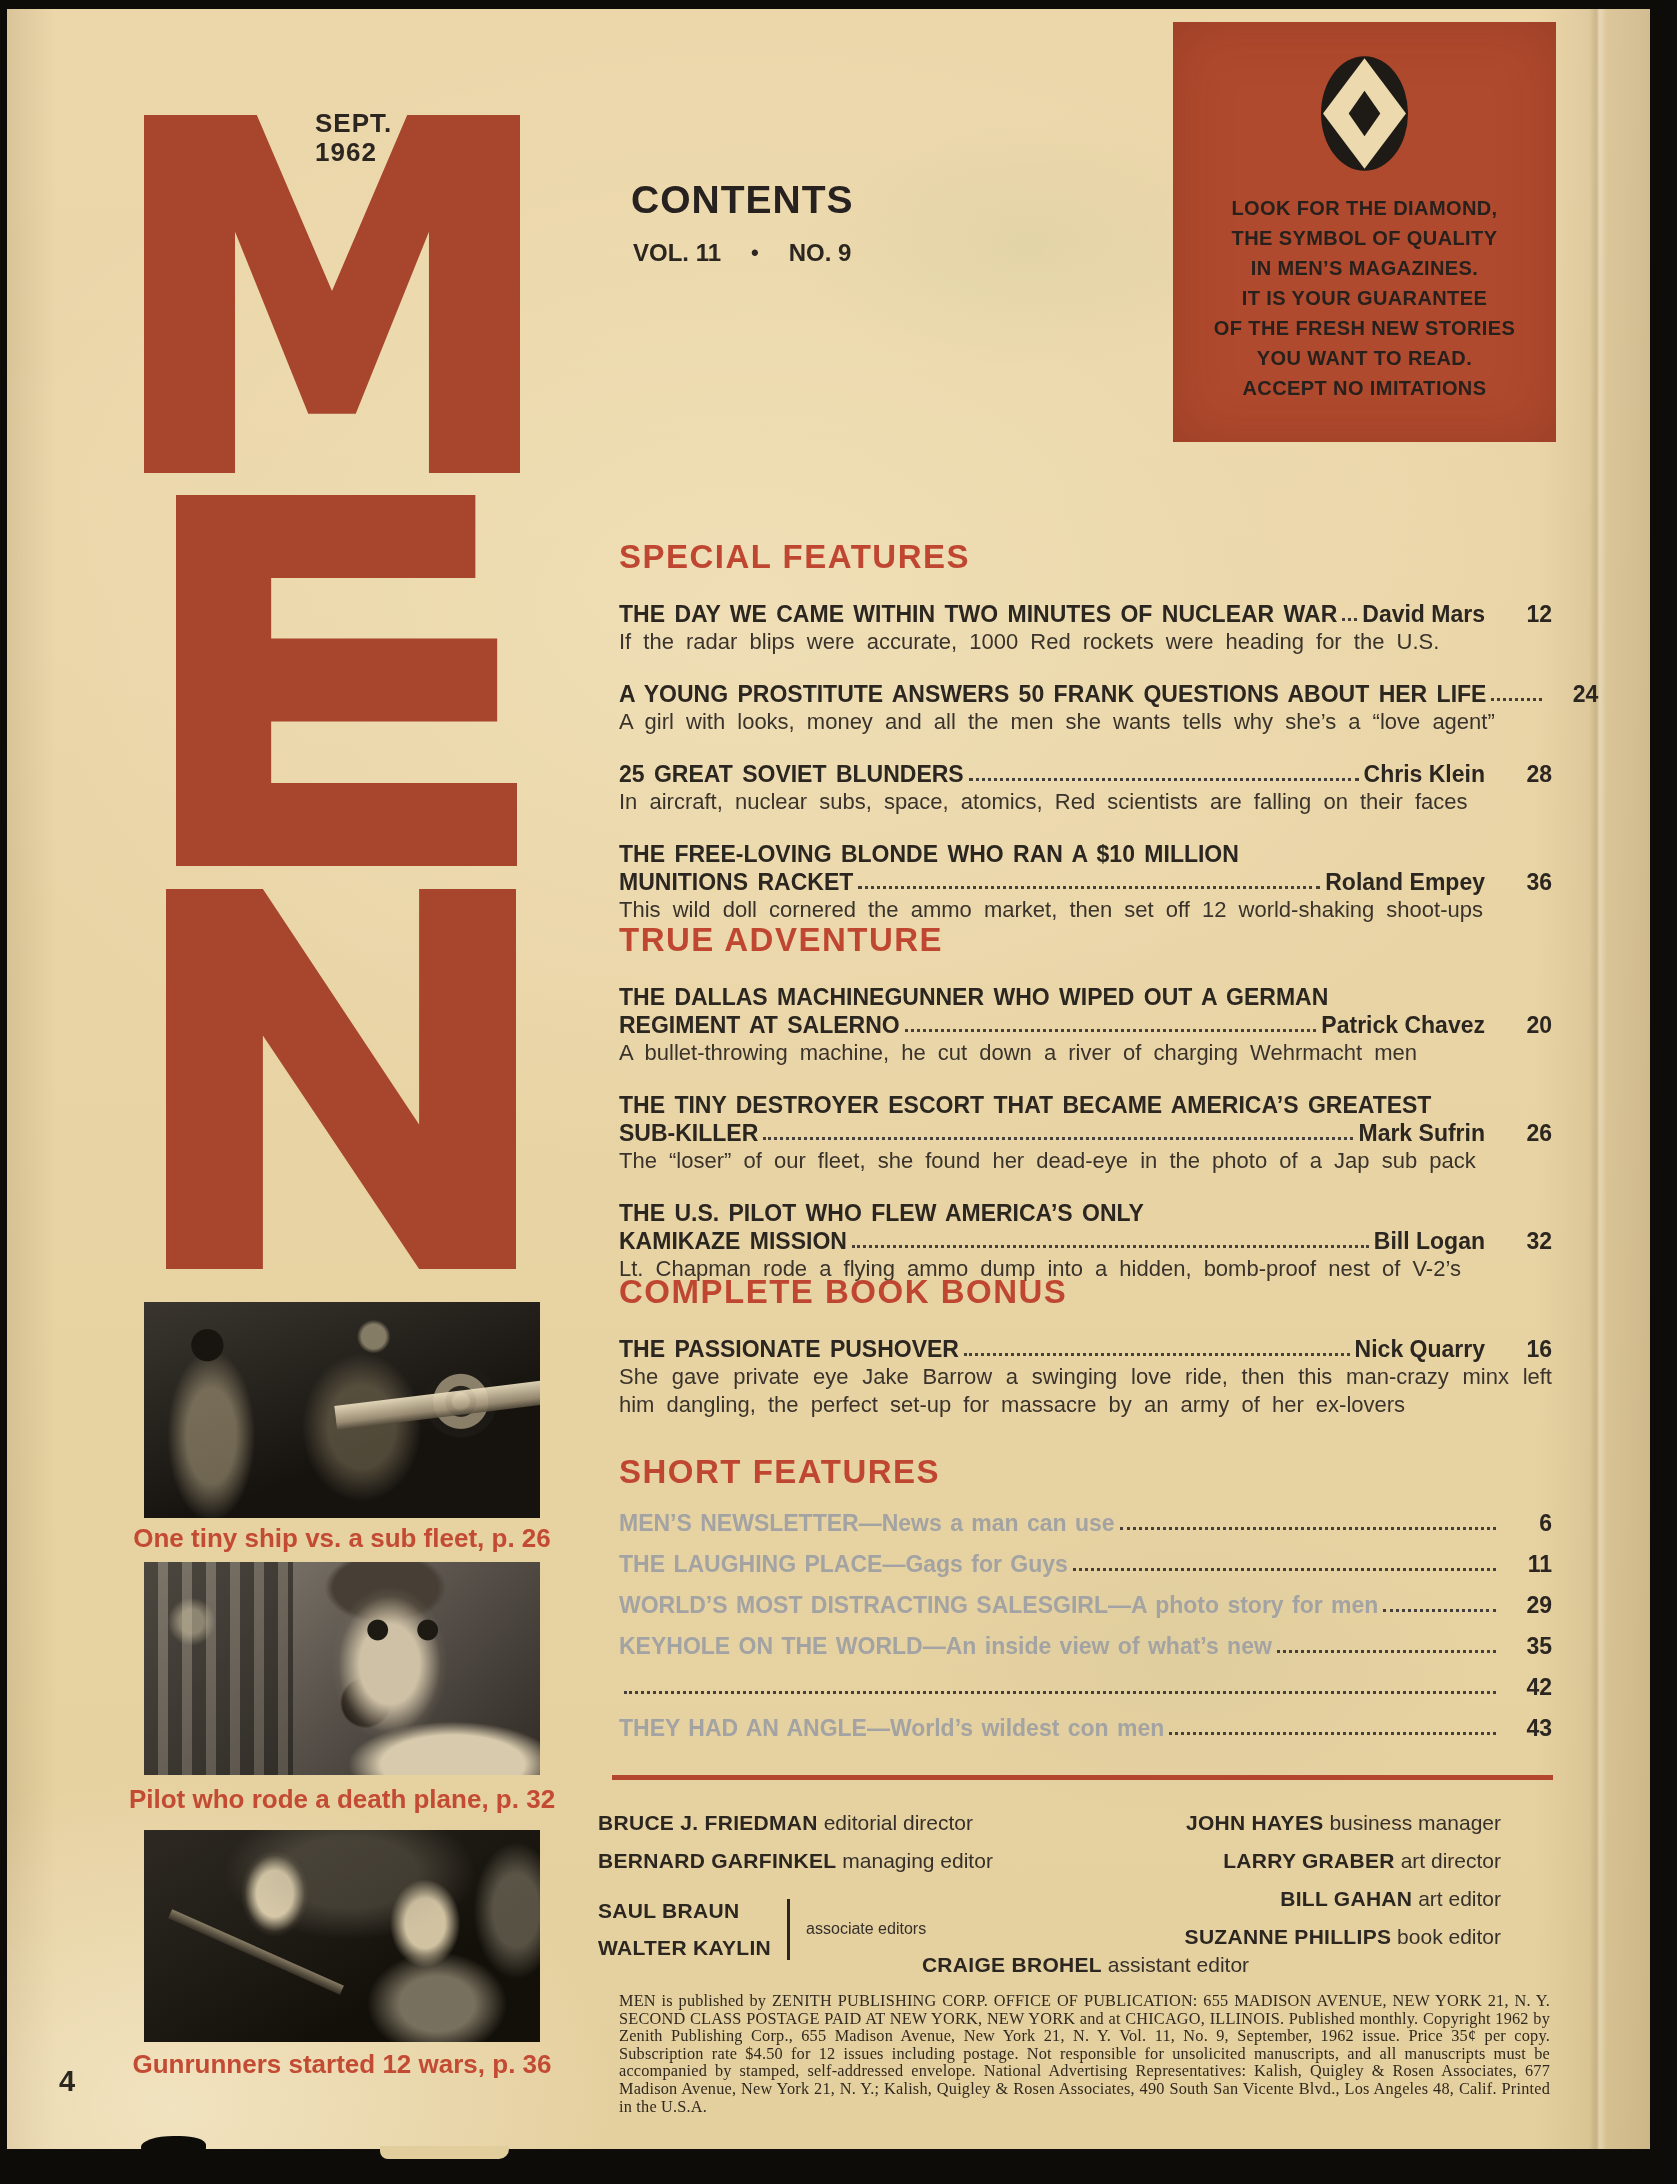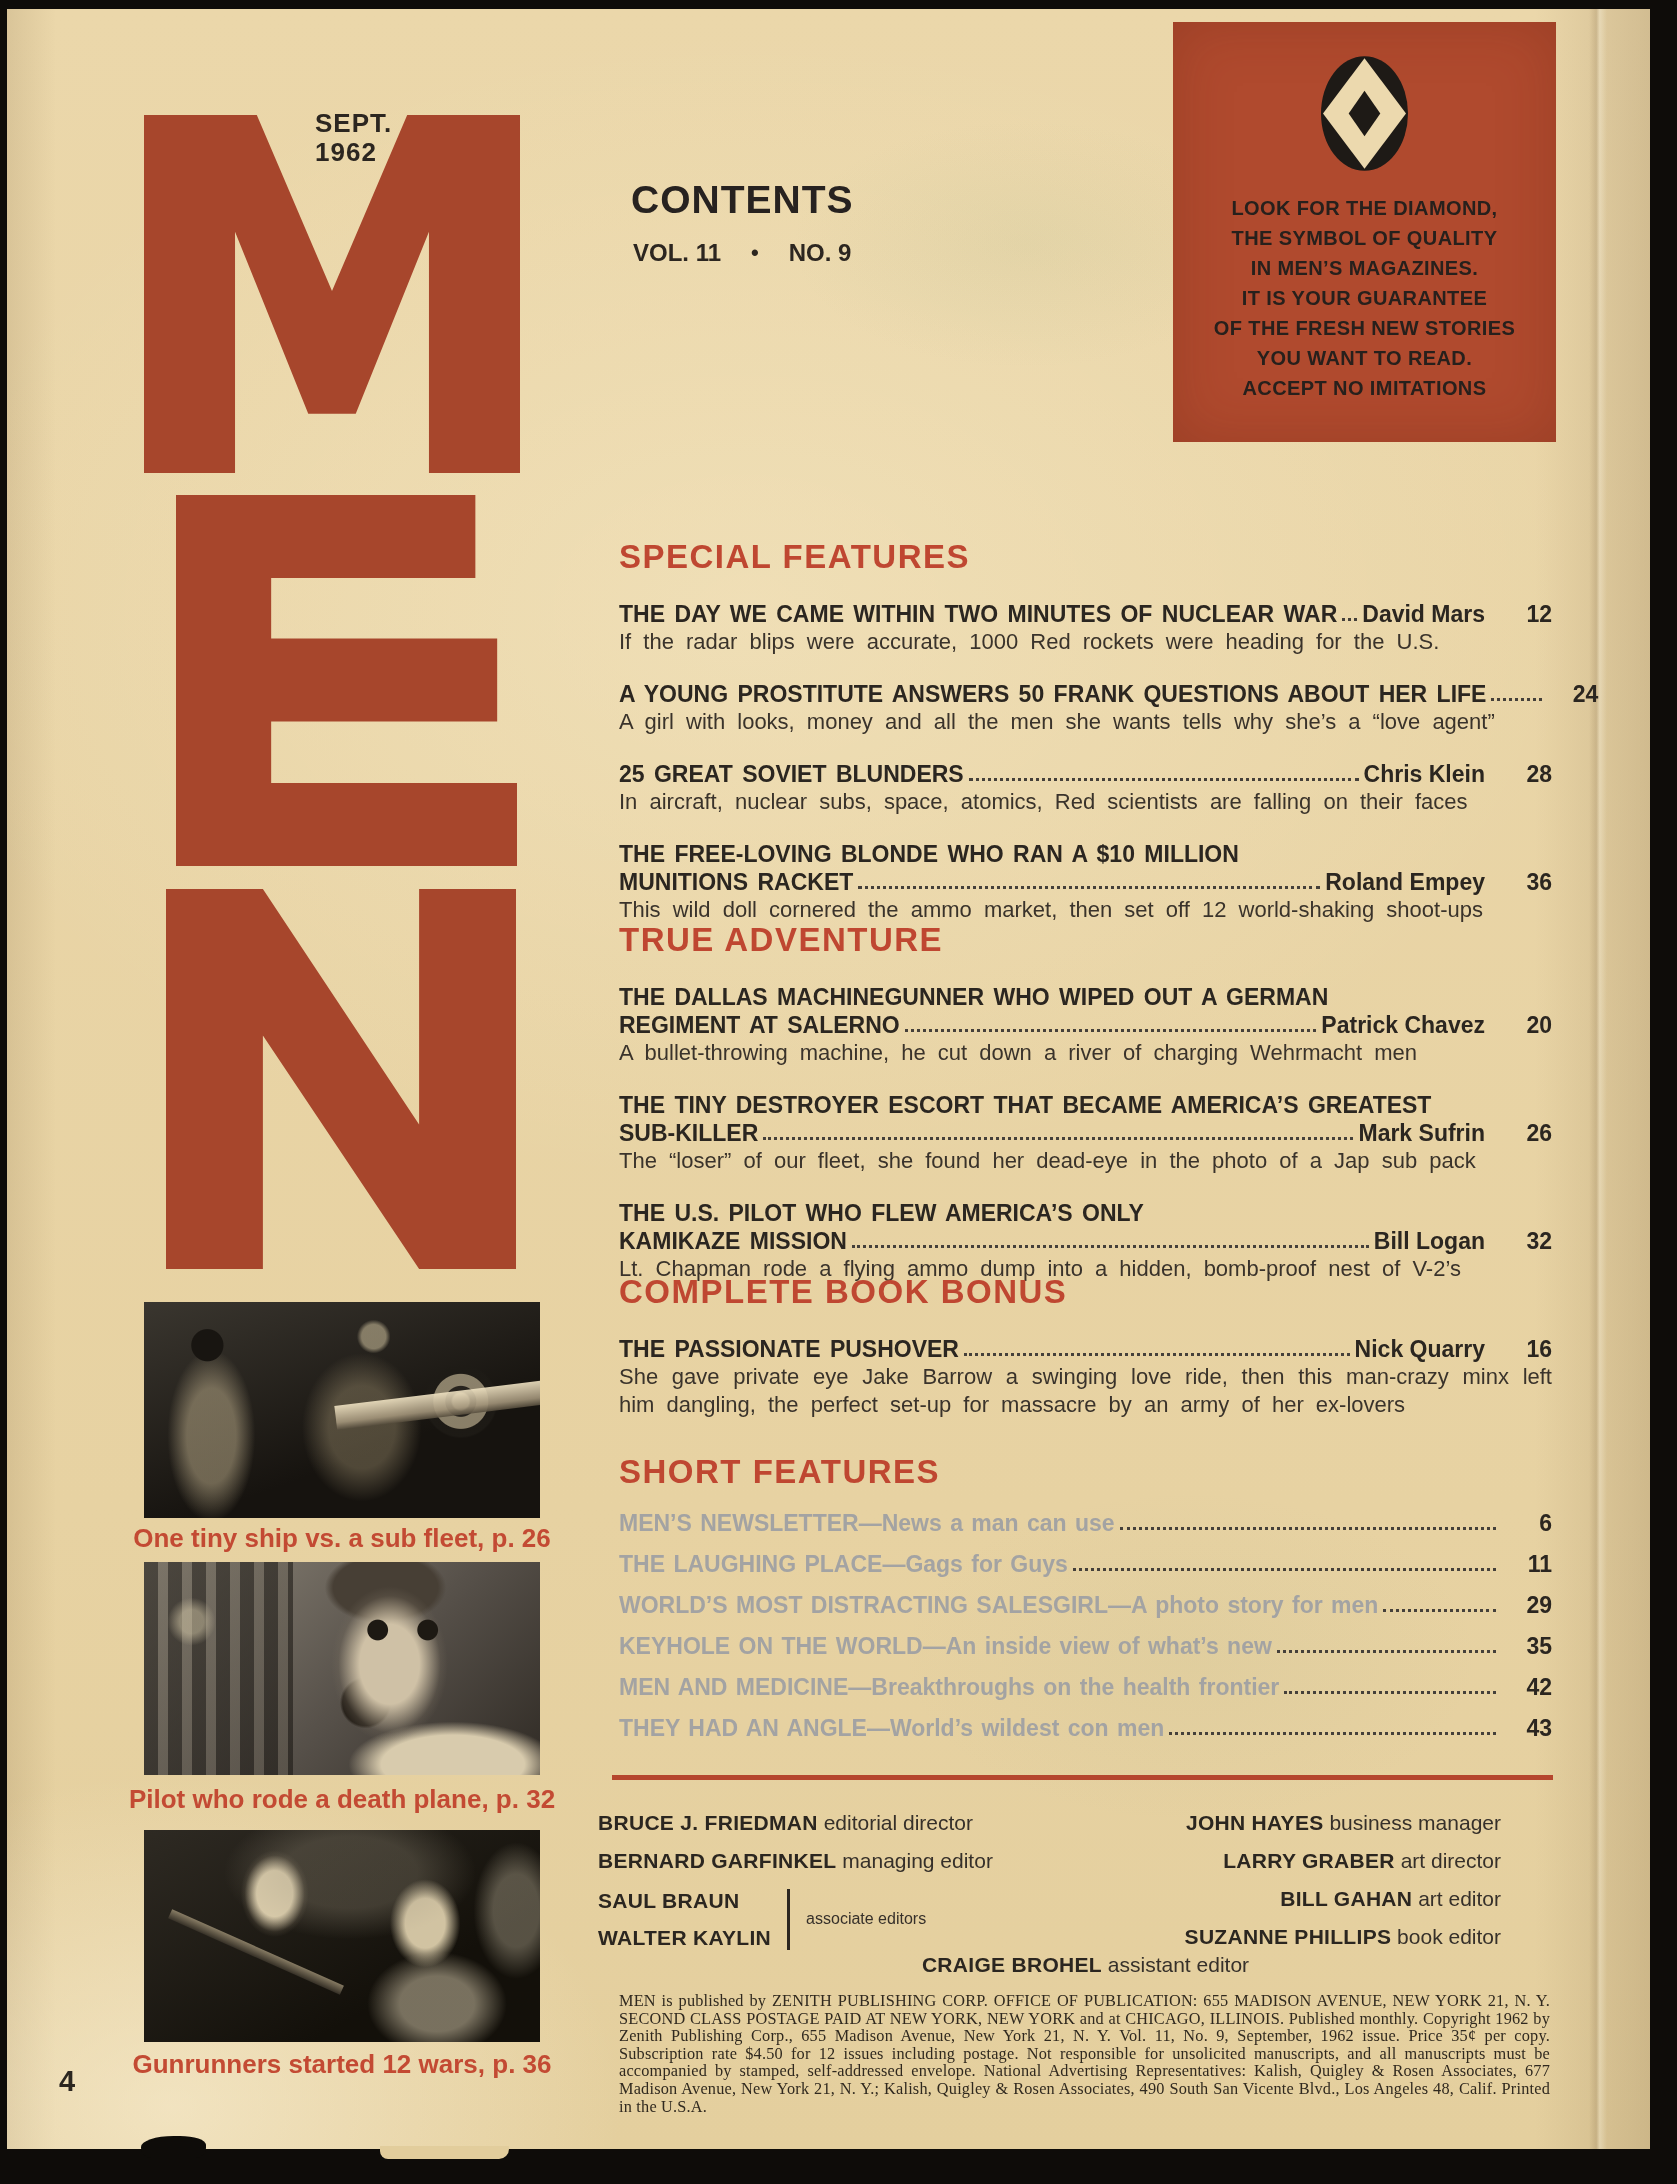--- a/index.html
+++ b/index.html
@@ -74,21 +74,21 @@
   .sf-label{font-size:23px;font-weight:bold;word-spacing:2px;color:#a3a3a3;white-space:nowrap;}
 
   .red-rule{position:absolute;left:612px;top:1775px;width:941px;height:5px;background:var(--accent_red,#b5462e);}
 
   
   .staff{position:absolute;left:598px;top:1804px;width:903px;}
   .staff-grid{display:flex;justify-content:space-between;}
   .s-row{line-height:38px;font-size:21px;}
   .s-name{font-weight:bold;letter-spacing:0.3px;color:#2b2620;}
   .s-role{color:#36302a;}
-  .assoc{display:flex;align-items:center;margin-top:2px;}
+  .assoc{display:flex;align-items:center;margin-top:12px;}
   .assoc-names .s-row{line-height:37px;}
   .assoc-bar{width:3px;height:61px;background:#2c2620;margin:0 16px;}
   .staff-right{text-align:right;}
   .assistant{position:absolute;left:619px;top:1946px;width:933px;text-align:center;font-size:21px;line-height:38px;}
 
   .fine-print{
     position:absolute;left:619px;top:1992px;width:931px;
     font-family:"Liberation Serif", serif;font-size:16.3px;line-height:17.6px;
     text-align:justify;color:#30291f;letter-spacing:0.2px;
   }
@@ -311,21 +311,20 @@
     <span class="sf-label">WORLD’S MOST DISTRACTING SALESGIRL—A photo story for men</span>
     <span class="dots"></span>
     <span class="t-page">29</span>
   </div>
   <div class="sf-row">
     <span class="sf-label">KEYHOLE ON THE WORLD—An inside view of what’s new</span>
     <span class="dots"></span>
     <span class="t-page">35</span>
   </div>
   <div class="sf-row">
-    <span class="sf-label">MEN AND MEDICINE—Breakthroughs on the health frontier</span>
     <span class="dots"></span>
     <span class="t-page">42</span>
   </div>
   <div class="sf-row">
     <span class="sf-label">THEY HAD AN ANGLE—World’s wildest con men</span>
     <span class="dots"></span>
     <span class="t-page">43</span>
   </div>
 </div>
 

